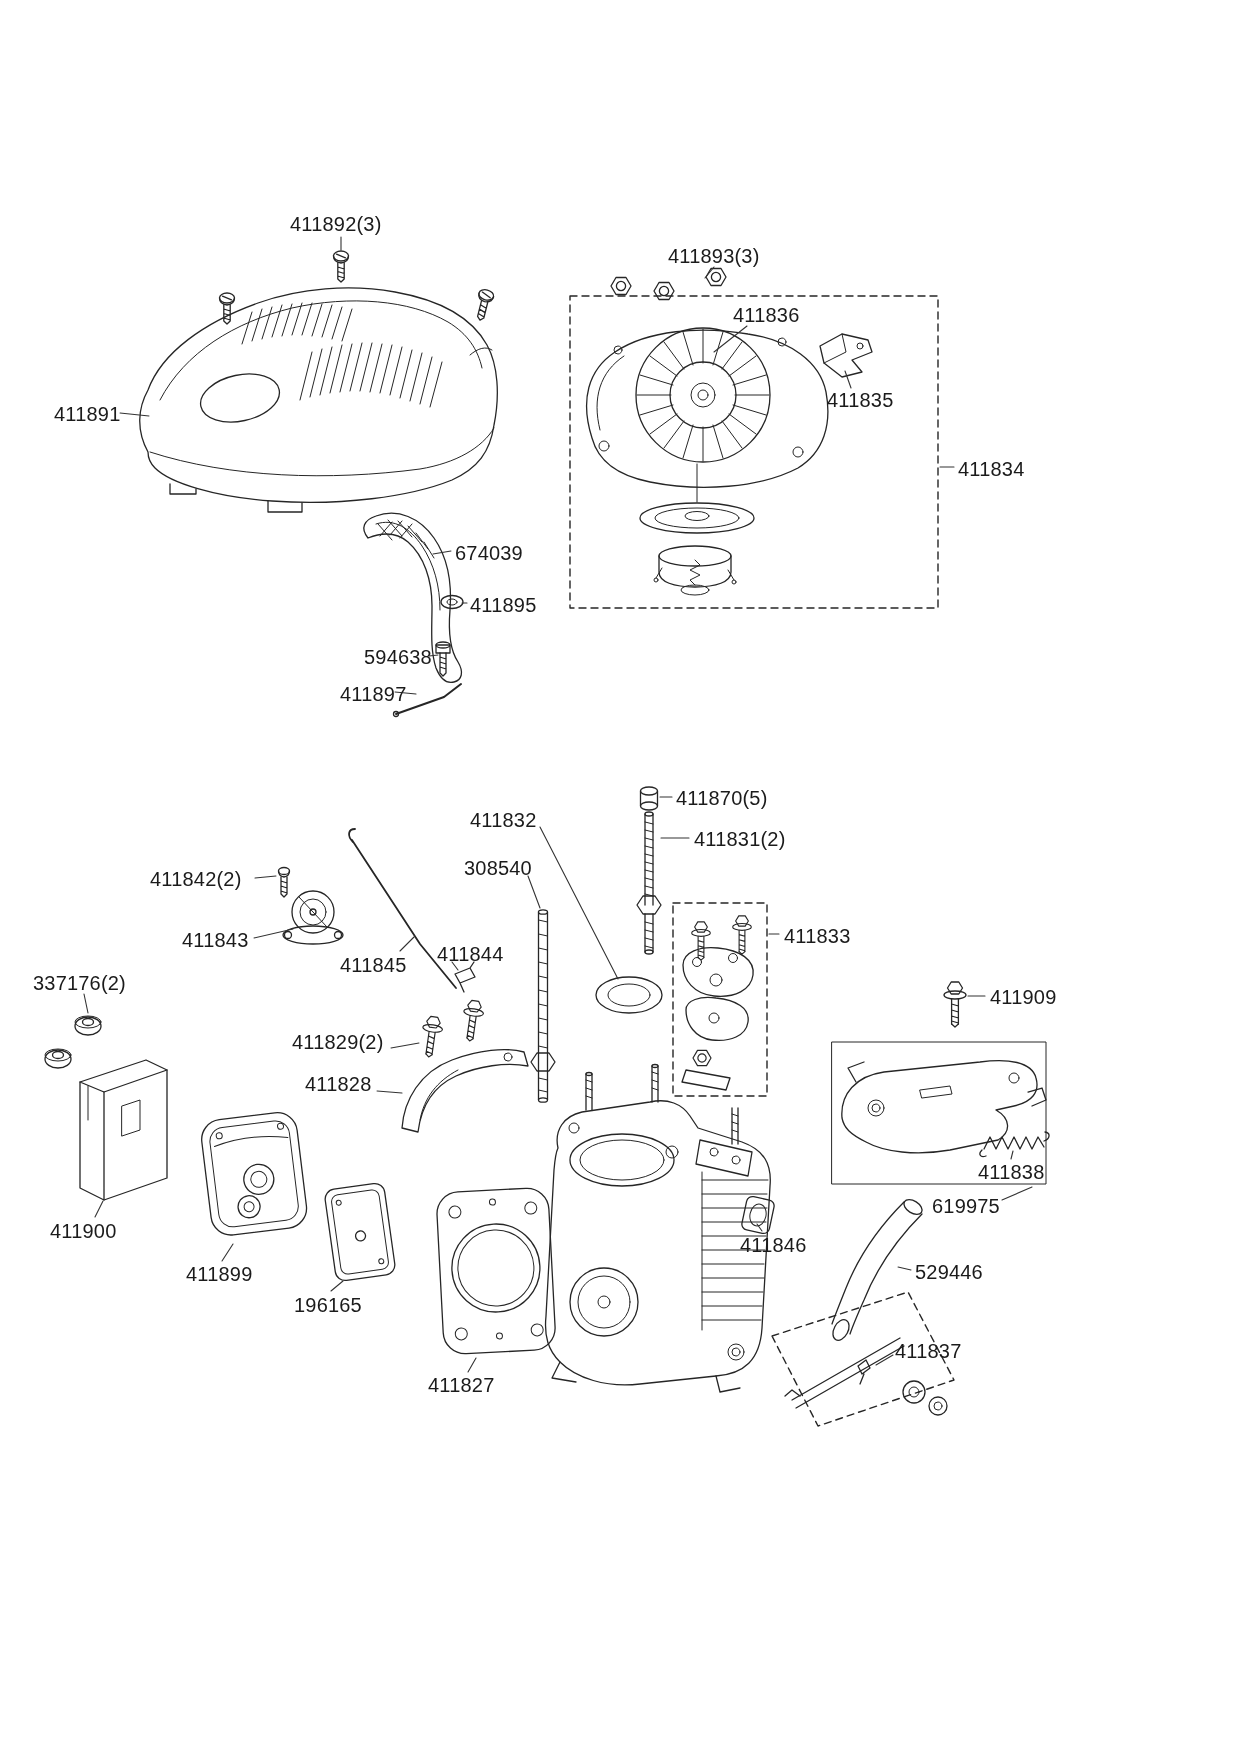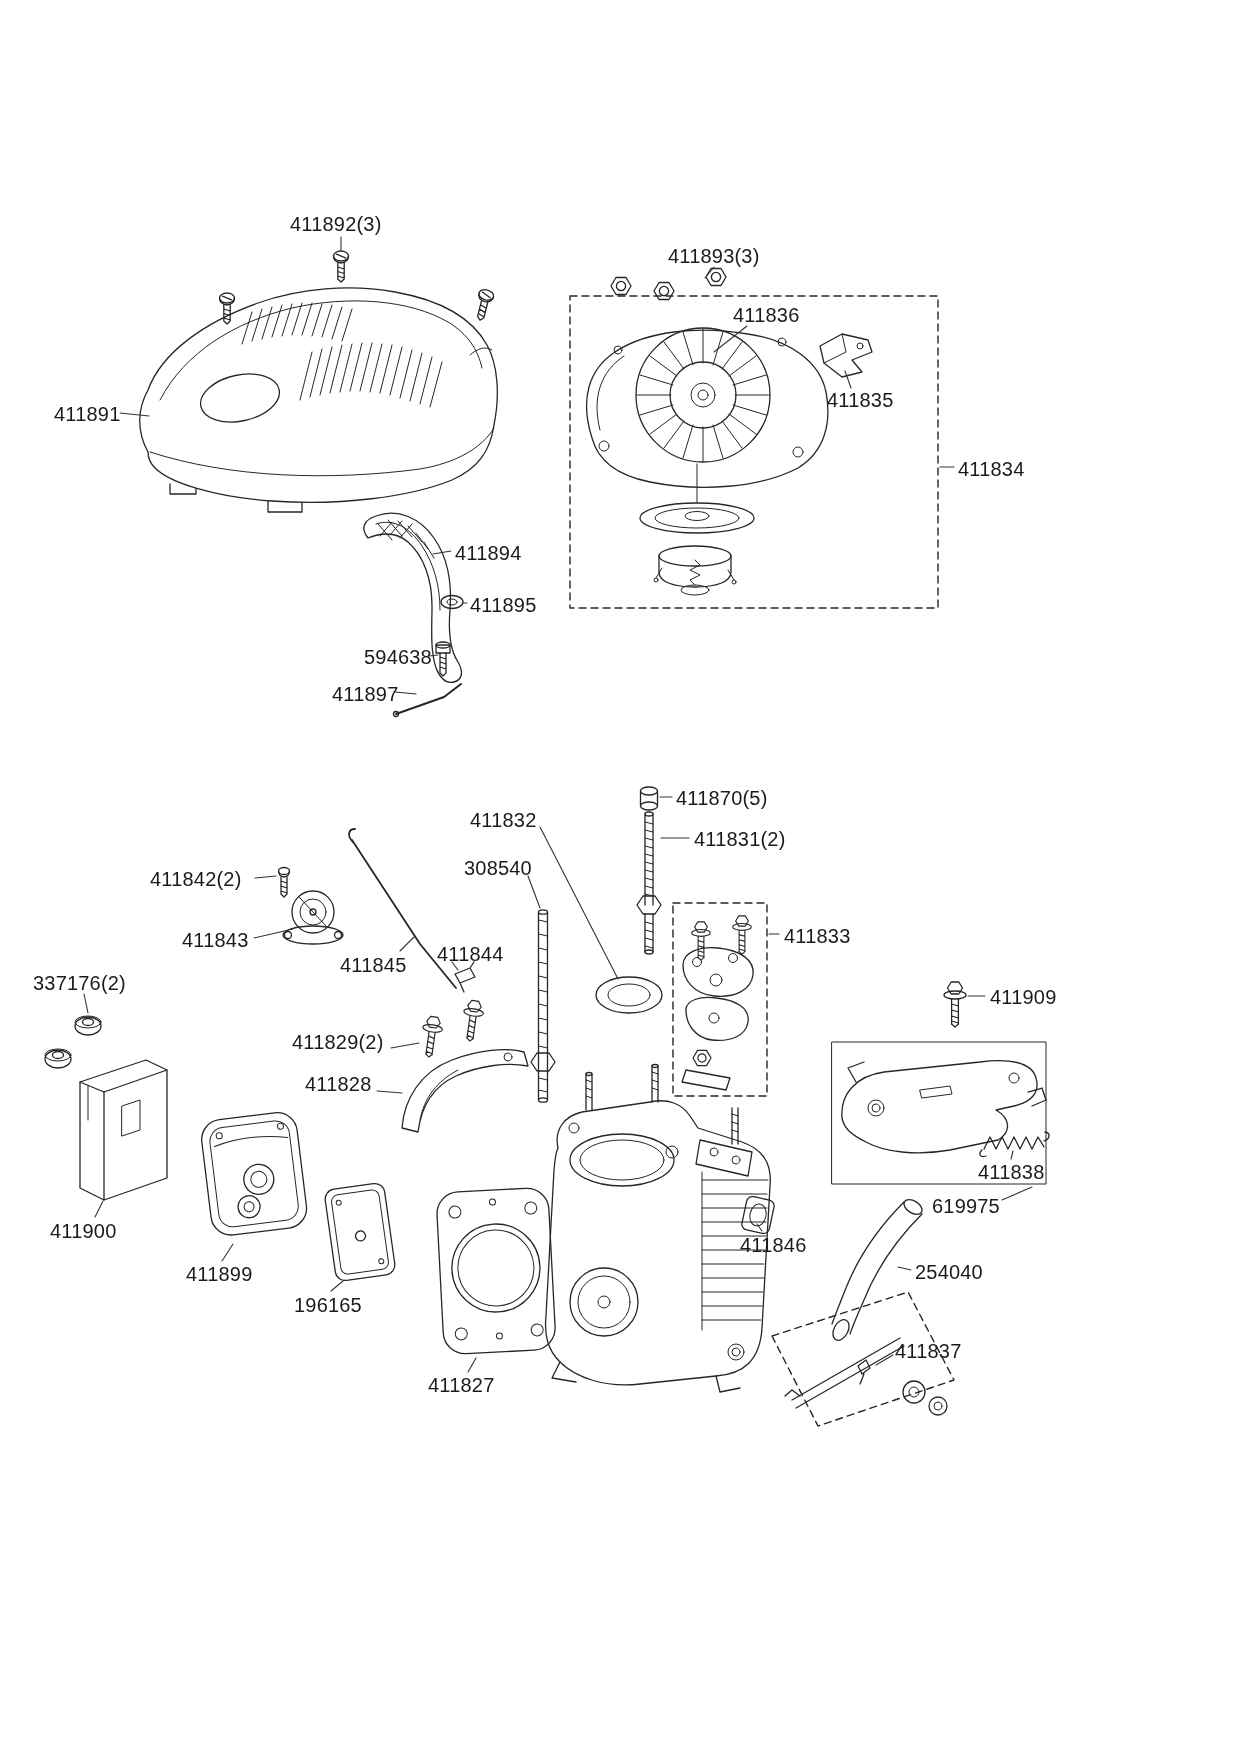--- a/index.html
+++ b/index.html
@@ -298,41 +298,41 @@
   </g>
 </svg>
 
 <div>
   <div class="lbl" style="left:290px;top:213px">411892(3)</div>
   <div class="lbl" style="left:668px;top:245px">411893(3)</div>
   <div class="lbl" style="left:733px;top:304px">411836</div>
   <div class="lbl" style="left:827px;top:389px">411835</div>
   <div class="lbl" style="left:54px;top:403px">411891</div>
   <div class="lbl" style="left:958px;top:458px">411834</div>
-  <div class="lbl" style="left:455px;top:542px">411894</div>
+  <div class="lbl" style="left:455px;top:542px">674039</div>
   <div class="lbl" style="left:470px;top:594px">411895</div>
   <div class="lbl" style="left:364px;top:646px">594638</div>
-  <div class="lbl" style="left:332px;top:683px">411897</div>
+  <div class="lbl" style="left:340px;top:683px">411897</div>
   <div class="lbl" style="left:676px;top:787px">411870(5)</div>
   <div class="lbl" style="left:694px;top:828px">411831(2)</div>
   <div class="lbl" style="left:470px;top:809px">411832</div>
   <div class="lbl" style="left:464px;top:857px">308540</div>
   <div class="lbl" style="left:150px;top:868px">411842(2)</div>
   <div class="lbl" style="left:182px;top:929px">411843</div>
   <div class="lbl" style="left:340px;top:954px">411845</div>
   <div class="lbl" style="left:437px;top:943px">411844</div>
   <div class="lbl" style="left:784px;top:925px">411833</div>
   <div class="lbl" style="left:990px;top:986px">411909</div>
   <div class="lbl" style="left:33px;top:972px">337176(2)</div>
   <div class="lbl" style="left:292px;top:1031px">411829(2)</div>
   <div class="lbl" style="left:305px;top:1073px">411828</div>
   <div class="lbl" style="left:978px;top:1161px">411838</div>
   <div class="lbl" style="left:932px;top:1195px">619975</div>
   <div class="lbl" style="left:50px;top:1220px">411900</div>
   <div class="lbl" style="left:740px;top:1234px">411846</div>
-  <div class="lbl" style="left:915px;top:1261px">254040</div>
+  <div class="lbl" style="left:915px;top:1261px">529446</div>
   <div class="lbl" style="left:186px;top:1263px">411899</div>
   <div class="lbl" style="left:294px;top:1294px">196165</div>
   <div class="lbl" style="left:895px;top:1340px">411837</div>
   <div class="lbl" style="left:428px;top:1374px">411827</div>
 </div>
 
 </div>
 
 </body></html>

